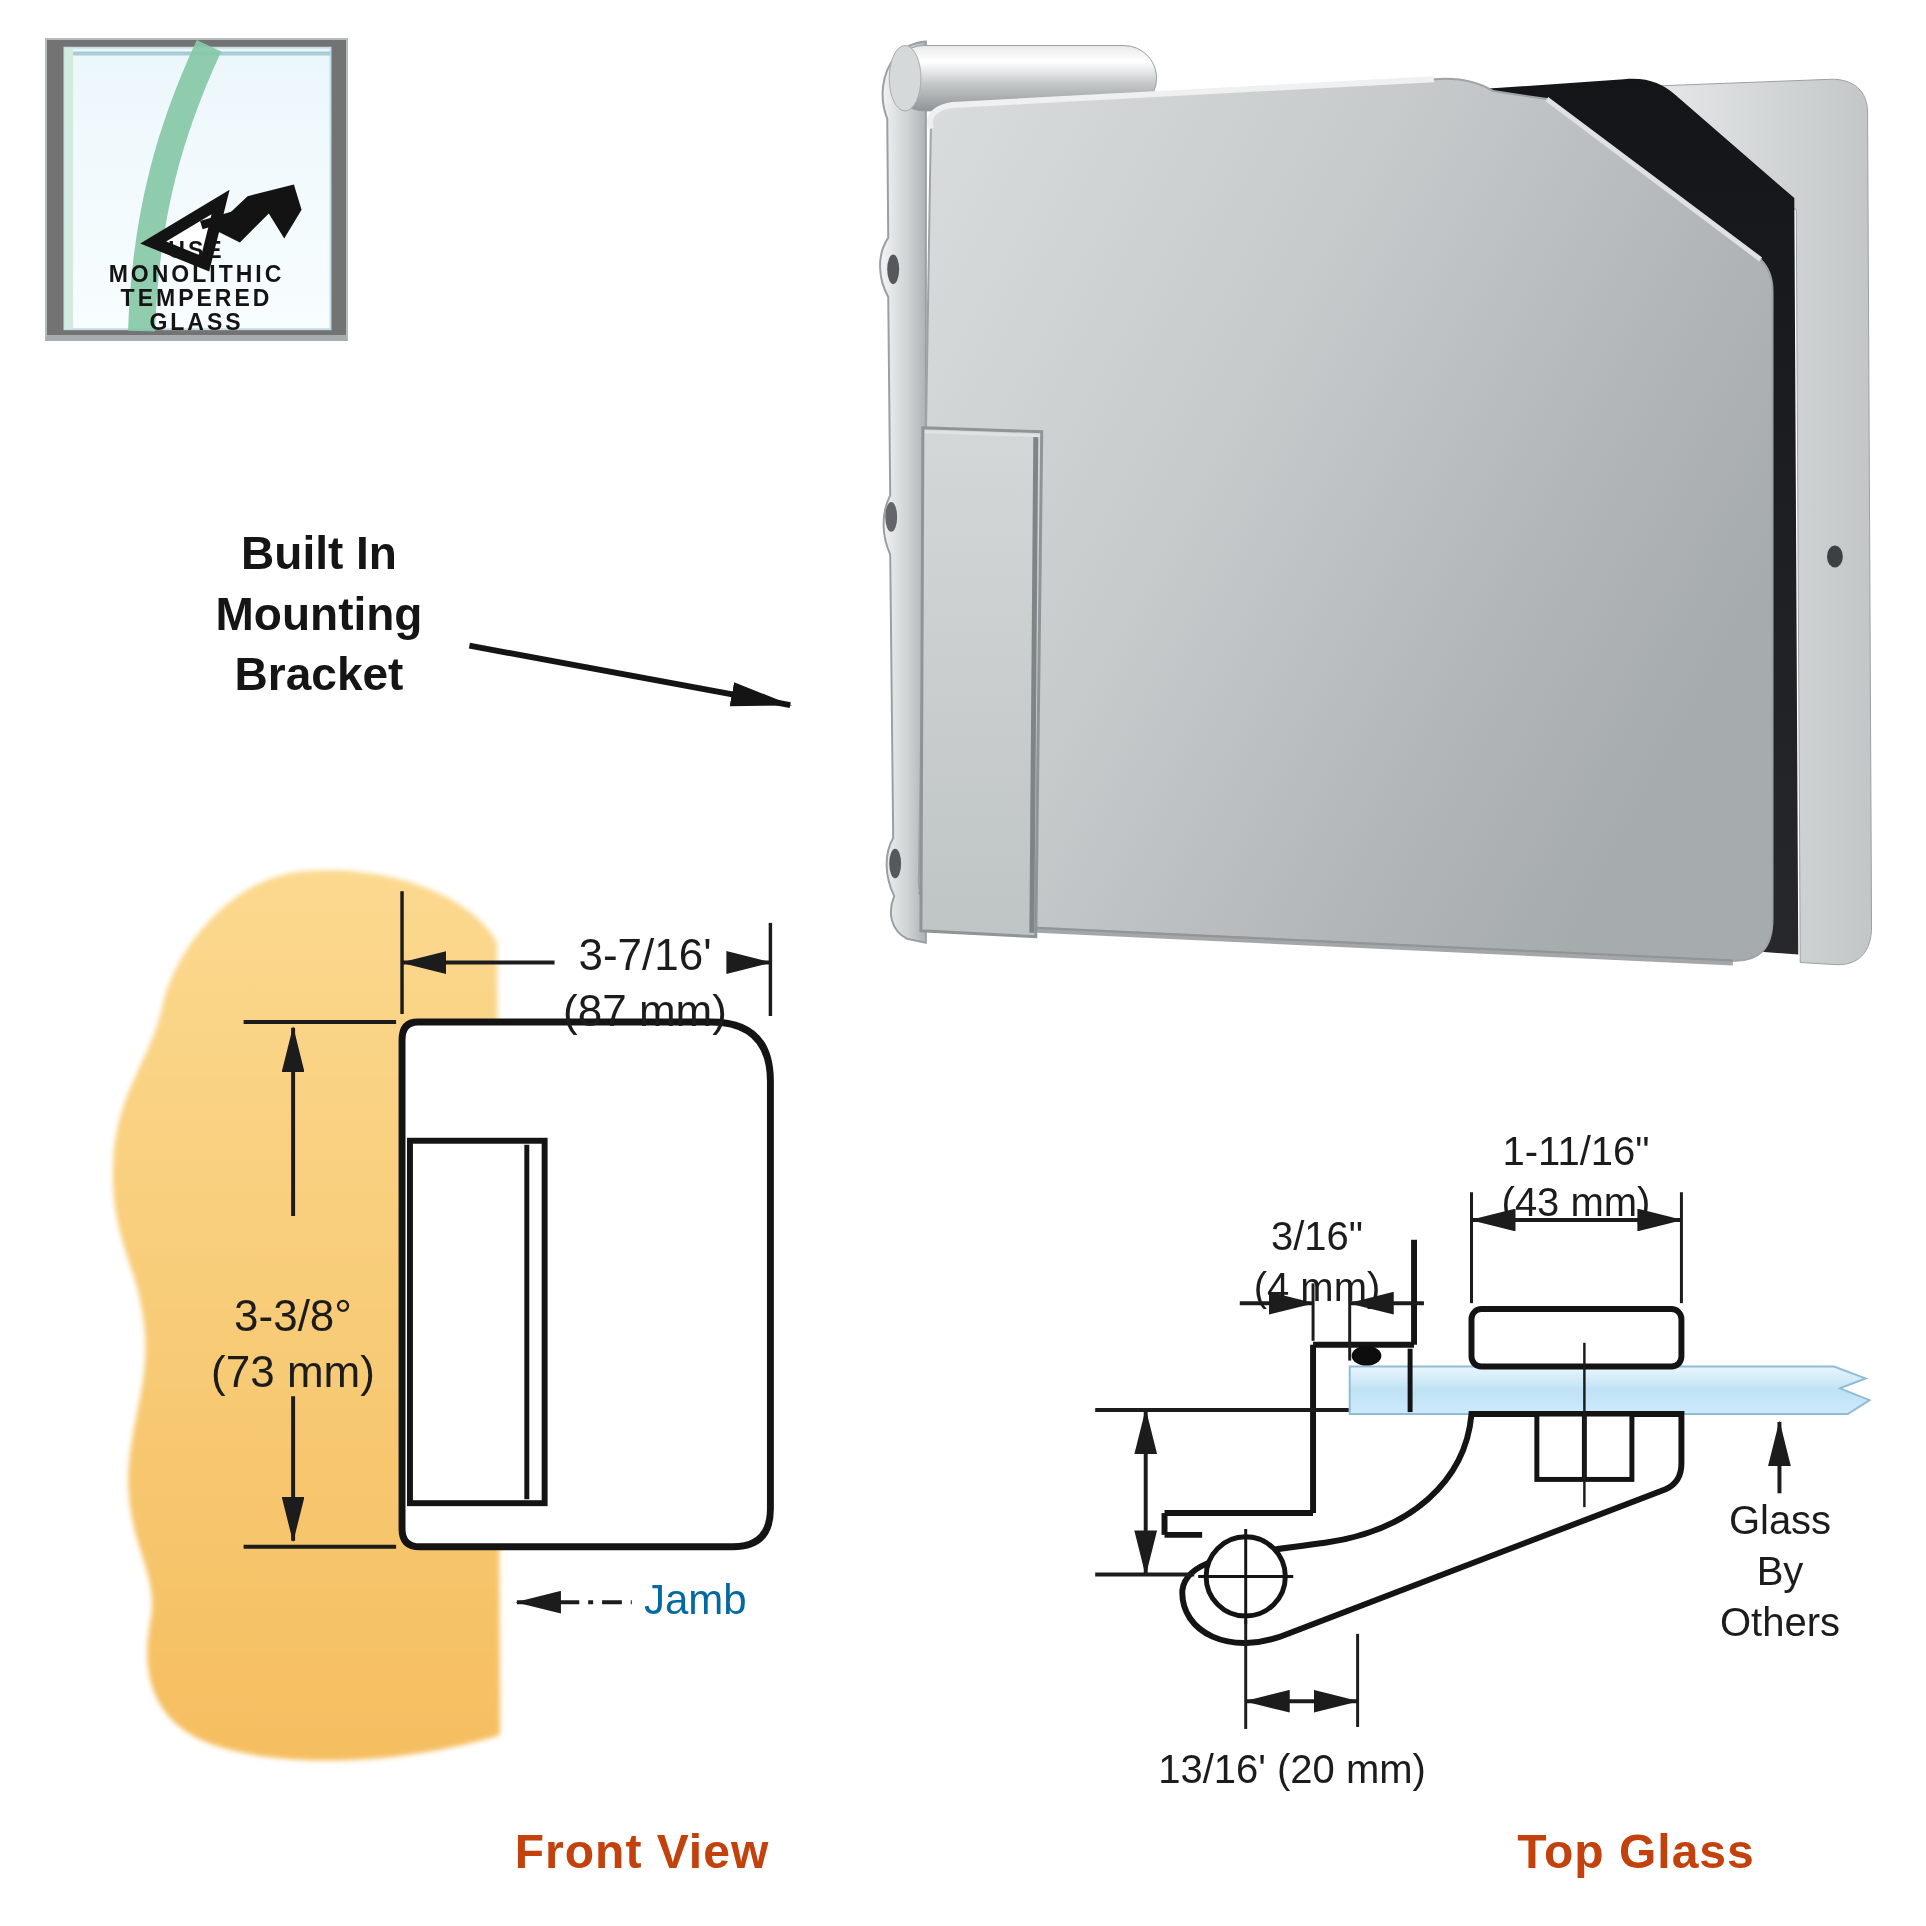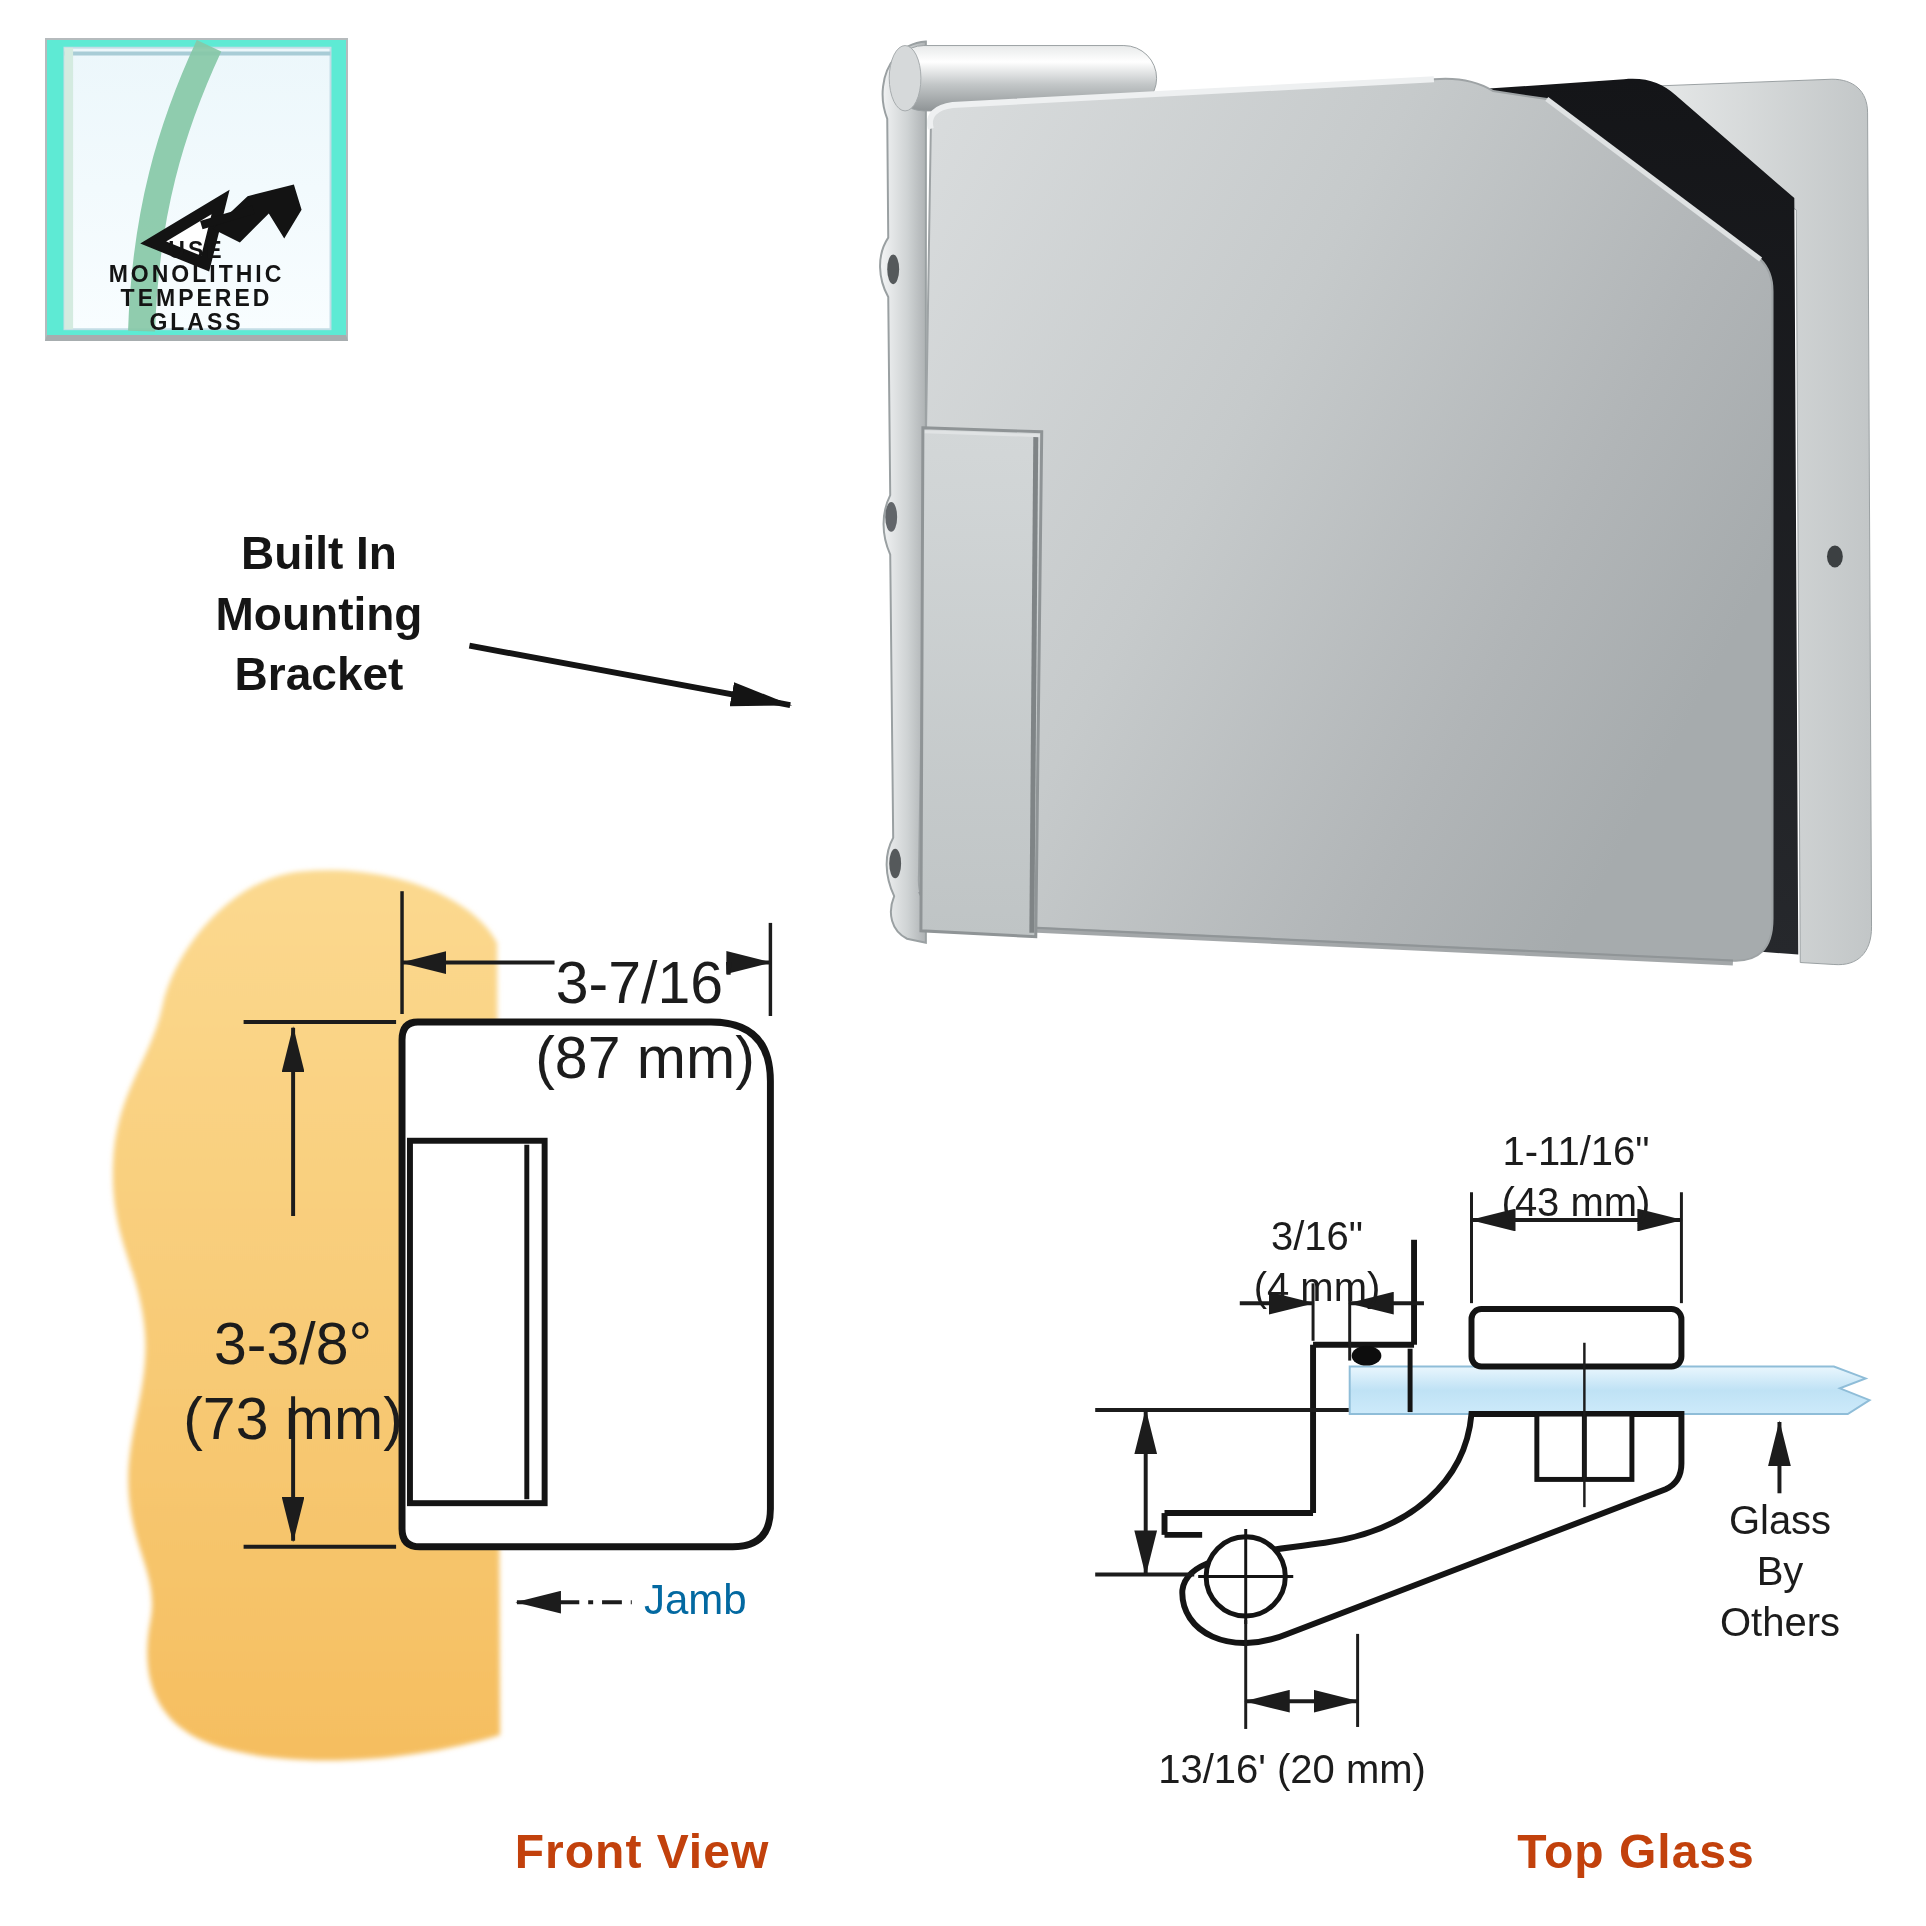--- a/index.html
+++ b/index.html
@@ -2,30 +2,30 @@
 <html style="--jamb-fill: #f7c76e; --glass-fill: #c7e6f8; --metal-gray: #bcc0c2; --line-color: #1b1b1b; --badge-green: #86c7a6;"><head>
 <meta charset="utf-8">
 <style>
   html,body{margin:0;padding:0;background:#ffffff;}
   .canvas{
     position:relative;width:1927px;height:1927px;background:#fff;overflow:hidden;
     font-family:"Liberation Sans", sans-serif;color:#1c1c1c;
   }
   .overlay{position:absolute;left:0;top:0;width:1927px;height:1927px;pointer-events:none;}
   .dim{position:absolute;transform:translateX(-50%);text-align:center;
-       font-size:59px;line-height:1.27;color:#1c1c1c;white-space:pre-line;}
+       font-size:44px;line-height:1.27;color:#1c1c1c;white-space:pre-line;}
   .dim.small{font-size:40px;}
   .dim .l2{display:block;}
   .view-title{position:absolute;transform:translateX(-50%);font-weight:bold;
        font-size:48px;color:#c2410c;letter-spacing:1px;}
   .callout{position:absolute;transform:translateX(-50%);text-align:center;
        font-size:46px;line-height:1.32;color:#151515;white-space:pre-line;}
   .jamb-label{position:absolute;font-size:42px;color:#0369a1;}
   .glass-label{white-space:pre-line;}
-  .badge{position:absolute;left:45px;top:38px;width:303px;height:303px;background:#5eead4;
+  .badge{position:absolute;left:45px;top:38px;width:303px;height:303px;background:#737373;
        border:2px solid #b5bbbd;border-bottom:6px solid #a7adaf;box-sizing:border-box;}
   .badge-art{position:absolute;left:0;top:0;width:100%;height:100%;}
   .badge-text{position:absolute;left:0;right:0;top:198px;text-align:center;
        font-weight:bold;font-size:23px;line-height:24px;letter-spacing:3px;color:#141414;}
 </style>
 </head>
 <body>
 
 <div class="canvas">
 

